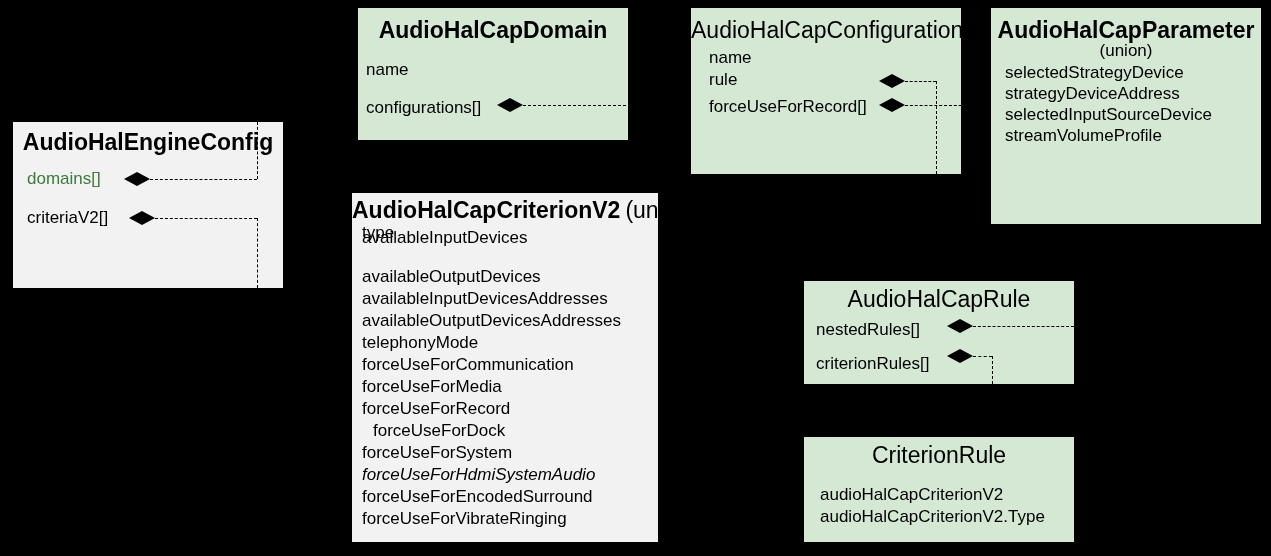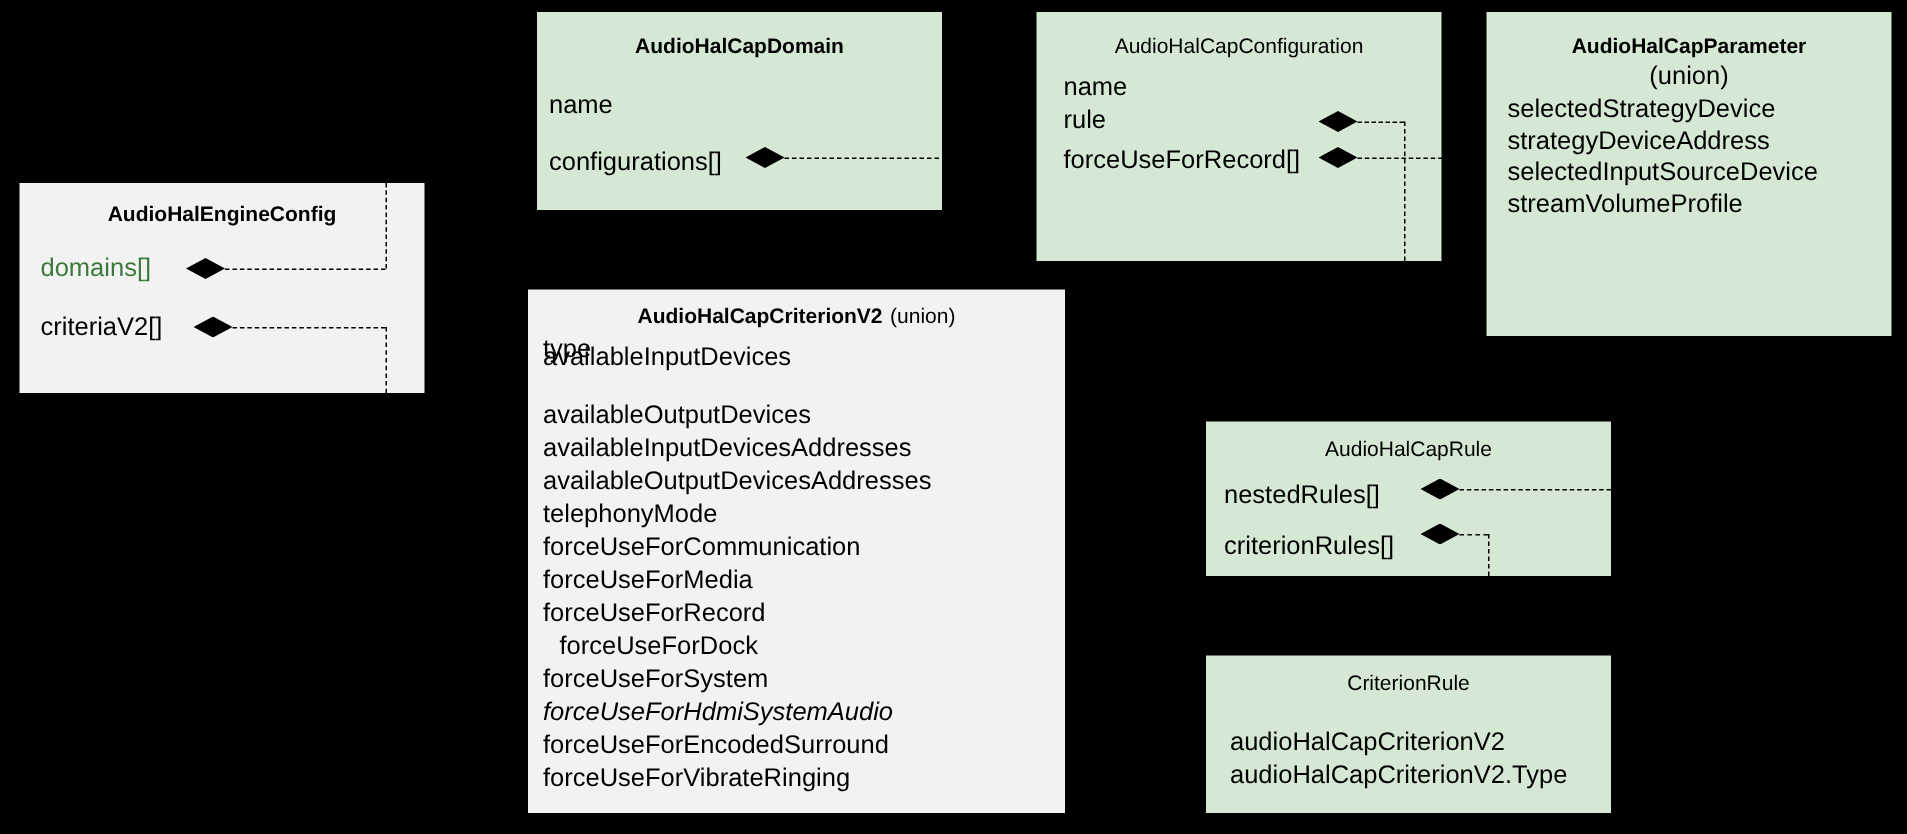--- a/index.html
+++ b/index.html
@@ -9,21 +9,21 @@
     -webkit-font-smoothing:antialiased;
   }
   .canvas{position:absolute;inset:0;}
 
   
   .box{position:absolute;box-sizing:border-box;overflow:visible;}
   .box.green{background:#d5e8d4;}
   .box.gray{background:#f2f2f2;}
 
   .title{
-    text-align:center;font-size:14px;line-height:20px;color:#000;
+    text-align:center;font-size:23px;line-height:20px;color:#000;
     white-space:nowrap;
   }
   .title.bold{font-weight:bold;}
   .title .sub{font-weight:normal;}
   .subtitle{text-align:center;font-size:17px;line-height:20px;color:#000;}
 
   .row{
     font-size:17px;line-height:20px;color:#000;white-space:nowrap;
     position:relative;
   }
@@ -41,21 +41,21 @@
   .vline{
     position:absolute;width:0;
     border-left:1.6px dashed #000;
   }
 </style>
 </head>
 <body>
 
 <div class="canvas">
 
-  <div class="box gray" style="left:13px;top:122px;width:270px;height:140px;">
+  <div class="box gray" style="left:13px;top:122px;width:270px;height:166px;">
     <div class="title bold" style="position:absolute;left:0;top:10px;width:100%;">AudioHalEngineConfig</div>
 
     <div class="row green-text" style="position:absolute;left:14px;top:47px;">domains[]</div>
 
     <div class="row" style="position:absolute;left:14px;top:86px;">criteriaV2[]</div>
   </div>
 
   <div class="diamond" style="left:124px;top:172px;"></div>
   <div class="hline" style="left:150px;top:179px;width:107px;"></div>
   <div class="vline" style="left:257px;top:122px;height:57px;"></div>
@@ -95,21 +95,21 @@
   <div class="box green" style="left:991px;top:8px;width:270px;height:216px;">
     <div class="title bold" style="position:absolute;left:0;top:12px;width:100%;">AudioHalCapParameter</div>
     <div class="subtitle" style="position:absolute;left:0;top:33px;width:100%;">(union)</div>
 
     <div class="row" style="position:absolute;left:14px;top:55px;">selectedStrategyDevice</div>
     <div class="row" style="position:absolute;left:14px;top:76px;text-align:right;">strategyDeviceAddress</div>
     <div class="row" style="position:absolute;left:14px;top:97px;">selectedInputSourceDevice</div>
     <div class="row" style="position:absolute;left:14px;top:118px;">streamVolumeProfile</div>
   </div>
 
-  <div class="box gray" style="left:352px;top:193px;width:358px;height:349px;">
+  <div class="box gray" style="left:352px;top:193px;width:306px;height:349px;">
     <div class="title bold" style="position:absolute;left:0;top:7px;width:100%;">
       <span>AudioHalCapCriterionV2</span><span class="sub" style="margin-left:5px;">(union)</span>
     </div>
 
     <div class="row" style="position:absolute;left:10px;top:30px;">type</div>
     <div class="row" style="position:absolute;left:10px;top:35px;">availableInputDevices</div>
     <div class="row" style="position:absolute;left:10px;top:96px;">availableInputDevicesAddresses</div>
     <div class="row" style="position:absolute;left:10px;top:74px;">availableOutputDevices</div>
     <div class="row" style="position:absolute;left:10px;top:118px;">availableOutputDevicesAddresses</div>
     <div class="row" style="position:absolute;left:10px;top:140px;">telephonyMode</div>

